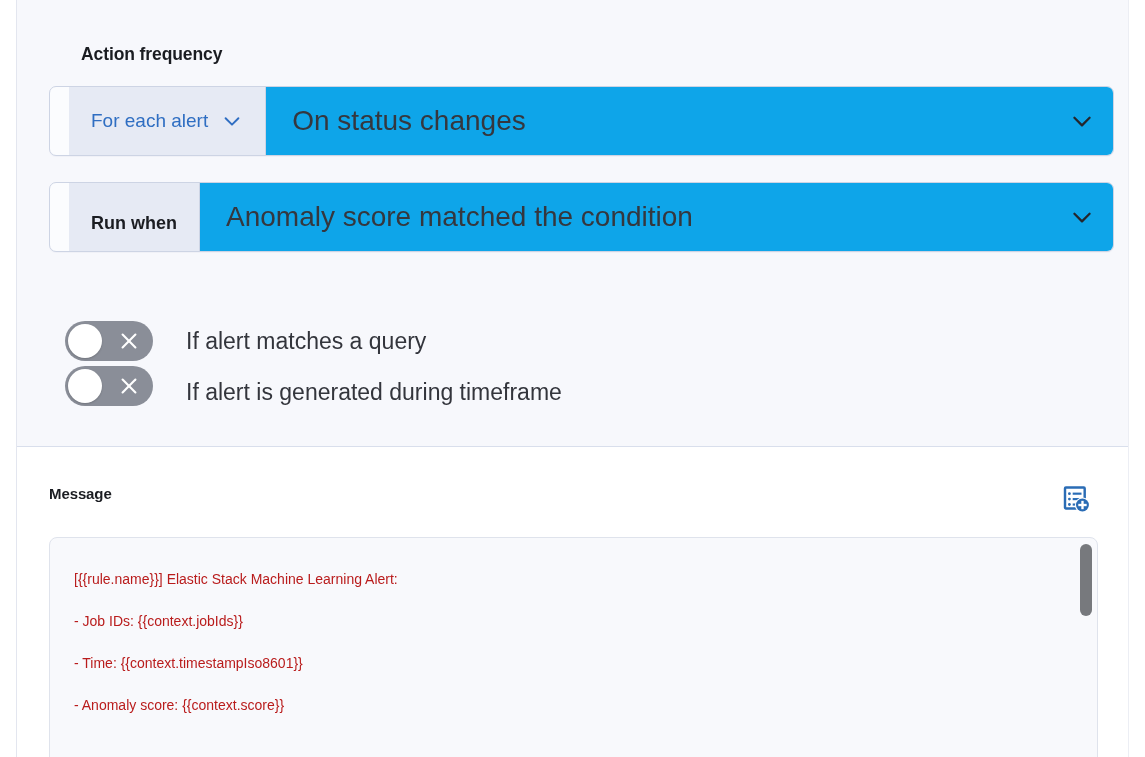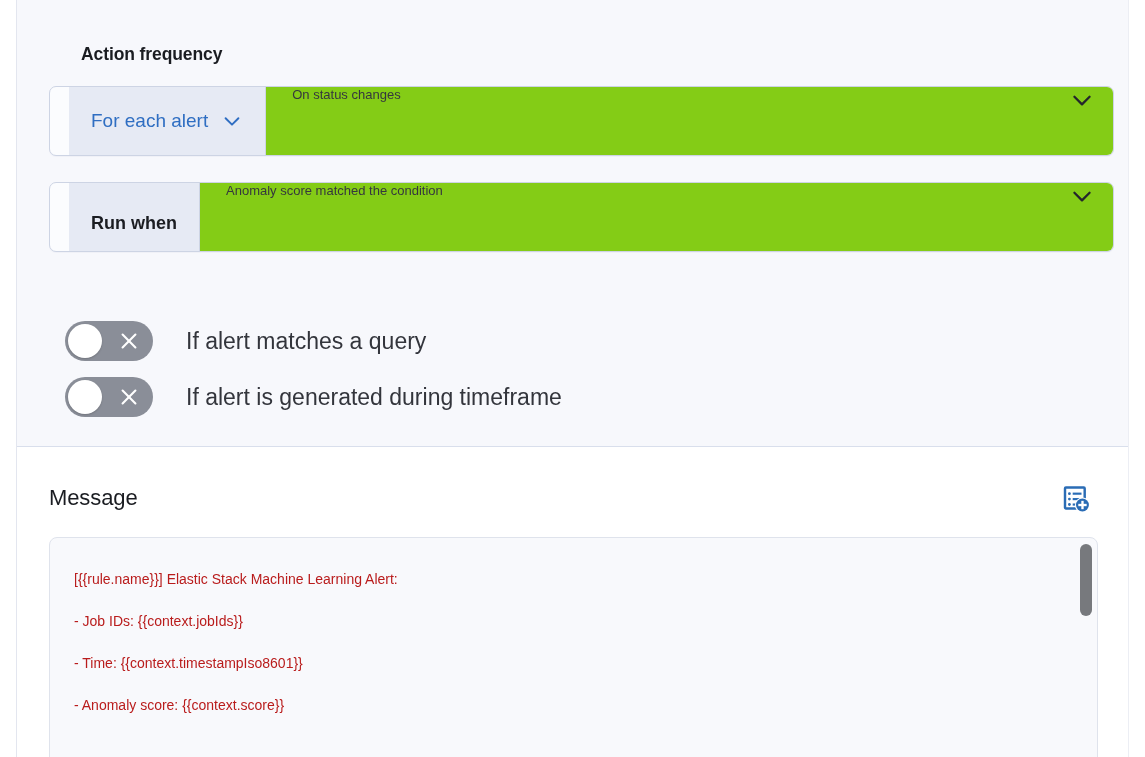--- a/index.html
+++ b/index.html
@@ -93,24 +93,25 @@
   .prepend-label-bold {
     font-size: 18px;
     color: #1b1d22;
     font-weight: bold;
     margin-top: 12px;
   }
 
   .field-value {
     flex: 1;
     display: flex;
+    align-items: center;
     padding-left: 26px;
     padding-right: 18px;
-    background: #84cc16;
-    font-size: 13px;
+    background: #0ea5e9;
+    font-size: 28px;
     color: #35373e;
     white-space: nowrap;
   }
   .field-value .txt { flex: 1; }
 
   .chev-small svg { display: block; }
   .chev-right { margin-left: auto; }
 
   
   .toggle-row {
@@ -157,22 +158,22 @@
     left: 0;
     top: 447px;
     right: 0;
     bottom: 0;
     background: #ffffff;
   }
   .msg-title {
     position: absolute;
     left: 32px;
     top: 38px;
-    font-size: 22px;
-    font-weight: normal;
+    font-size: 15px;
+    font-weight: bold;
     color: #1a1c21;
     letter-spacing: -0.1px;
   }
   .add-var-btn {
     position: absolute;
     right: 34px;
     top: 38px;
     width: 34px;
     height: 34px;
     display: flex;
@@ -270,21 +271,21 @@
           <span class="mark">
             <svg width="22" height="22" viewBox="0 0 24 24" fill="none" stroke="#ffffff" stroke-width="2.3" stroke-linecap="round">
               <line x1="5" y1="5" x2="19" y2="19"></line>
               <line x1="19" y1="5" x2="5" y2="19"></line>
             </svg>
           </span>
         </div>
         <span class="toggle-label">If alert matches a query</span>
       </div>
 
-      <div class="toggle-row" style="left:48px; top:377px;">
+      <div class="toggle-row" style="left:48px; top:366px;align-items:flex-end;">
         <div class="switch">
           <div class="knob"></div>
           <span class="mark">
             <svg width="22" height="22" viewBox="0 0 24 24" fill="none" stroke="#ffffff" stroke-width="2.3" stroke-linecap="round">
               <line x1="5" y1="5" x2="19" y2="19"></line>
               <line x1="19" y1="5" x2="5" y2="19"></line>
             </svg>
           </span>
         </div>
         <span class="toggle-label">If alert is generated during timeframe</span>

